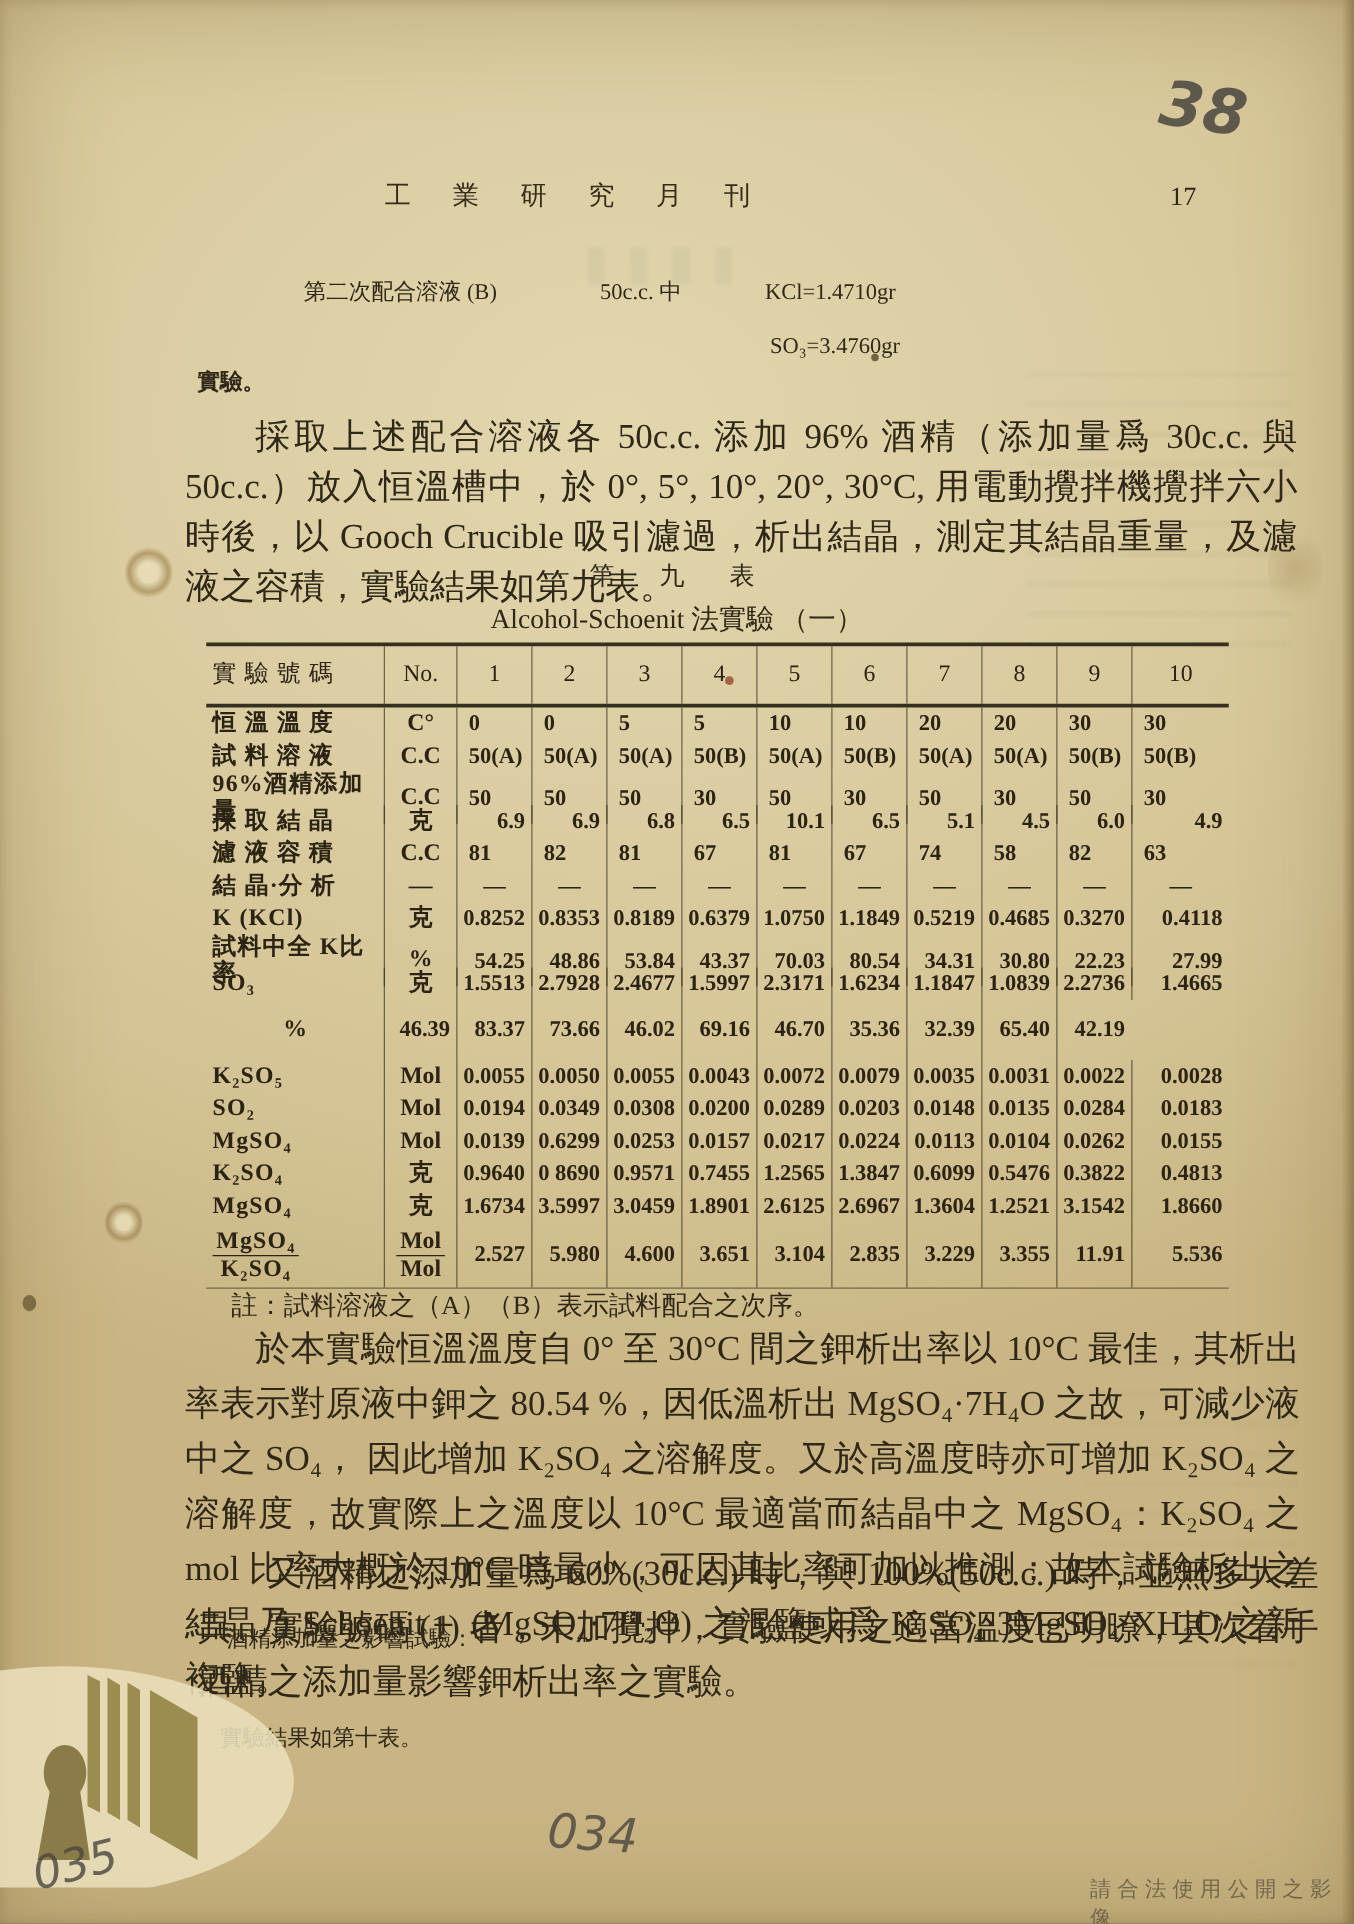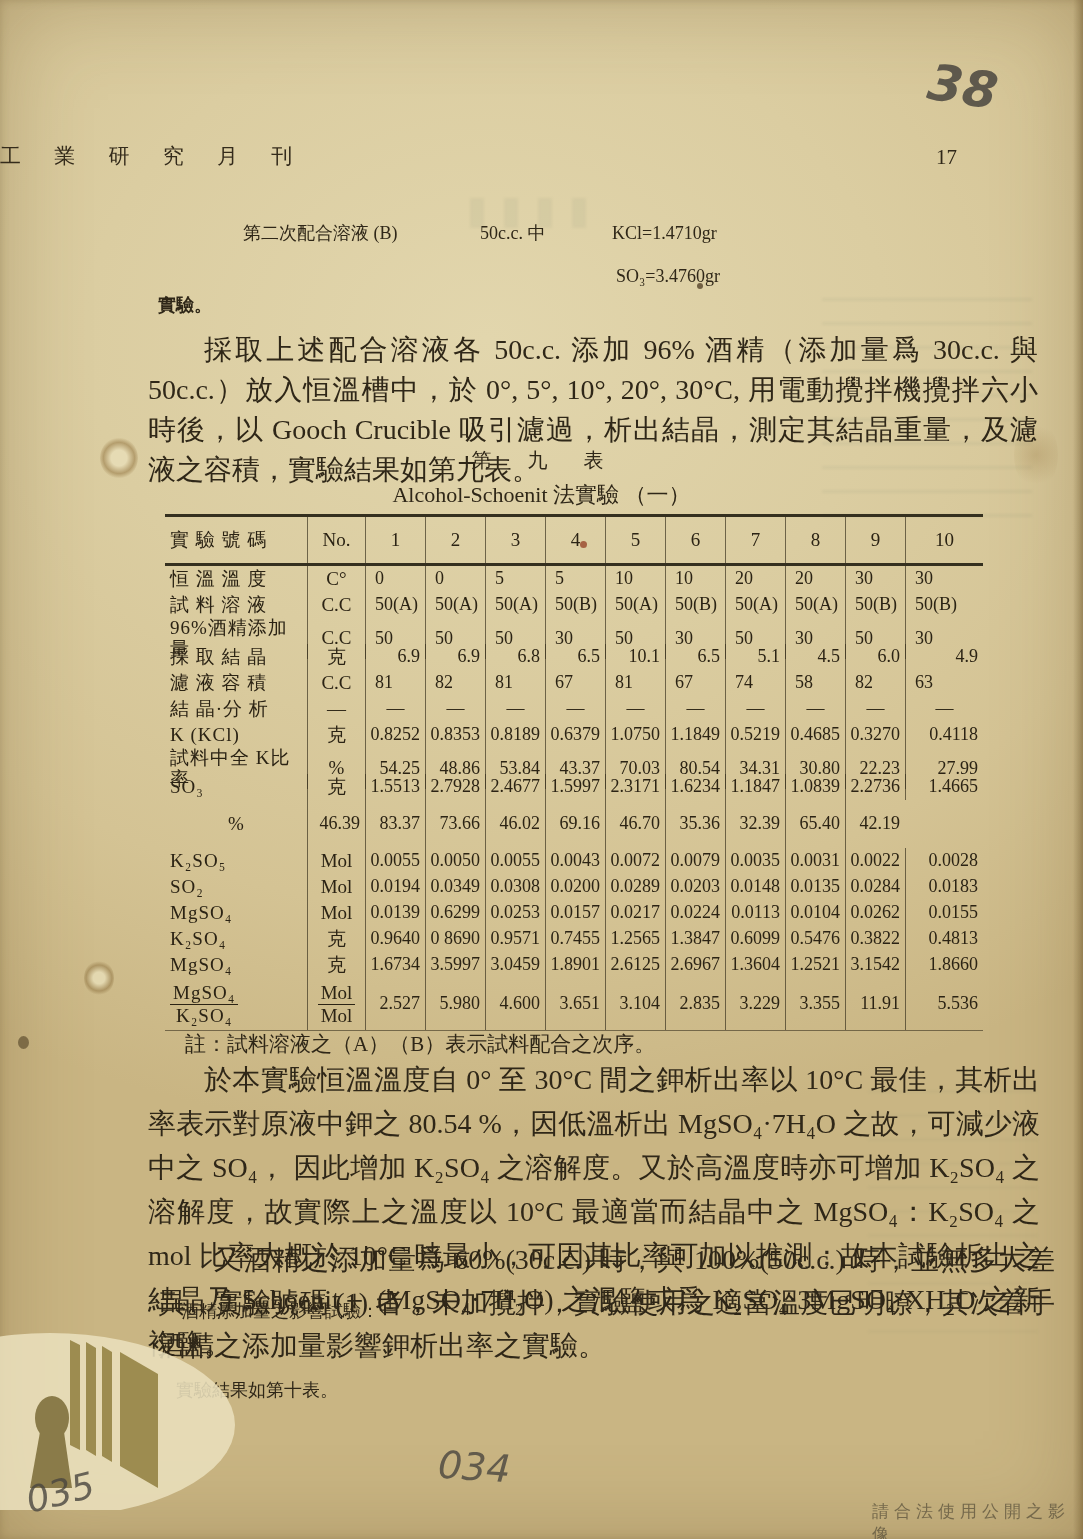--- a/index.html
+++ b/index.html
@@ -8,40 +8,40 @@
     font-family:"Liberation Serif","DejaVu Serif",serif;color:#2f2718;
     background:
       radial-gradient(ellipse 1000px 800px at 45% 22%, #e2d6ad 0%, #dbcda1 40%, #d4c394 72%, #c9b583 100%);
   }
   .page::before{content:"";position:absolute;inset:0;pointer-events:none;
     box-shadow:inset 0 0 90px rgba(112,86,40,.33), inset 0 0 10px rgba(90,70,30,.25);}
   .page::after{content:"";position:absolute;top:0;bottom:0;right:0;width:10px;
     background:linear-gradient(90deg,transparent,rgba(96,74,34,.35));}
 
   
-  .journal-title{position:absolute;top:142px;left:0;width:922px;
+  .journal-title{position:absolute;top:142px;left:0;width:922px;text-align:center;
     font-size:21px;letter-spacing:14px;color:#342b1b;}
   .page-num{position:absolute;top:145px;left:936px;font-size:21px;}
   .hand{position:absolute;font-family:"DejaVu Sans","Liberation Sans",sans-serif;
     font-style:italic;color:#4a463f;}
   .hand-38{top:58px;left:928px;font-size:50px;transform:rotate(9deg);font-weight:bold;opacity:.85;}
   .hand-035{top:1472px;left:26px;font-size:36px;transform:rotate(-14deg);opacity:.8;}
   .hand-034{top:1445px;left:438px;font-size:38px;transform:rotate(4deg);opacity:.8;}
 
   
   .abs{position:absolute;}
   .t22{font-size:18px;line-height:1;}
   .para{font-size:28px;text-align:justify;text-justify:inter-character;}
   .indent{text-indent:2em;}
 
   
   .tbl{position:absolute;left:165px;top:514px;width:818px;}
   .thead,.trow{display:grid;grid-template-columns:142px 58px repeat(9,60px) 1fr;}
   .thead{height:46px;border-top:3px solid #35301f;border-bottom:3px solid #35301f;}
-  .tbody{border-bottom:1px solid rgba(56,48,30,.6);}
+  .tbody{border-bottom:1px solid rgba(56,48,30,.6);font-weight:bold;}
   .trow{height:26px;}
   .trow.tall{height:48px;}
   .trow.fracrow{height:52px;}
   .c{display:flex;align-items:center;font-size:19px;border-left:1px solid rgba(56,48,30,.68);
      white-space:pre-line;line-height:1.08;overflow:visible;color:#2b2314;}
   .c:first-child{border-left:none;}
   .c.lab{padding-left:5px;letter-spacing:1px;}
   .c.unit{justify-content:center;}
   .c.hnum{justify-content:center;font-size:19px;}
   .c.val{padding-left:9px;font-size:18px;}

